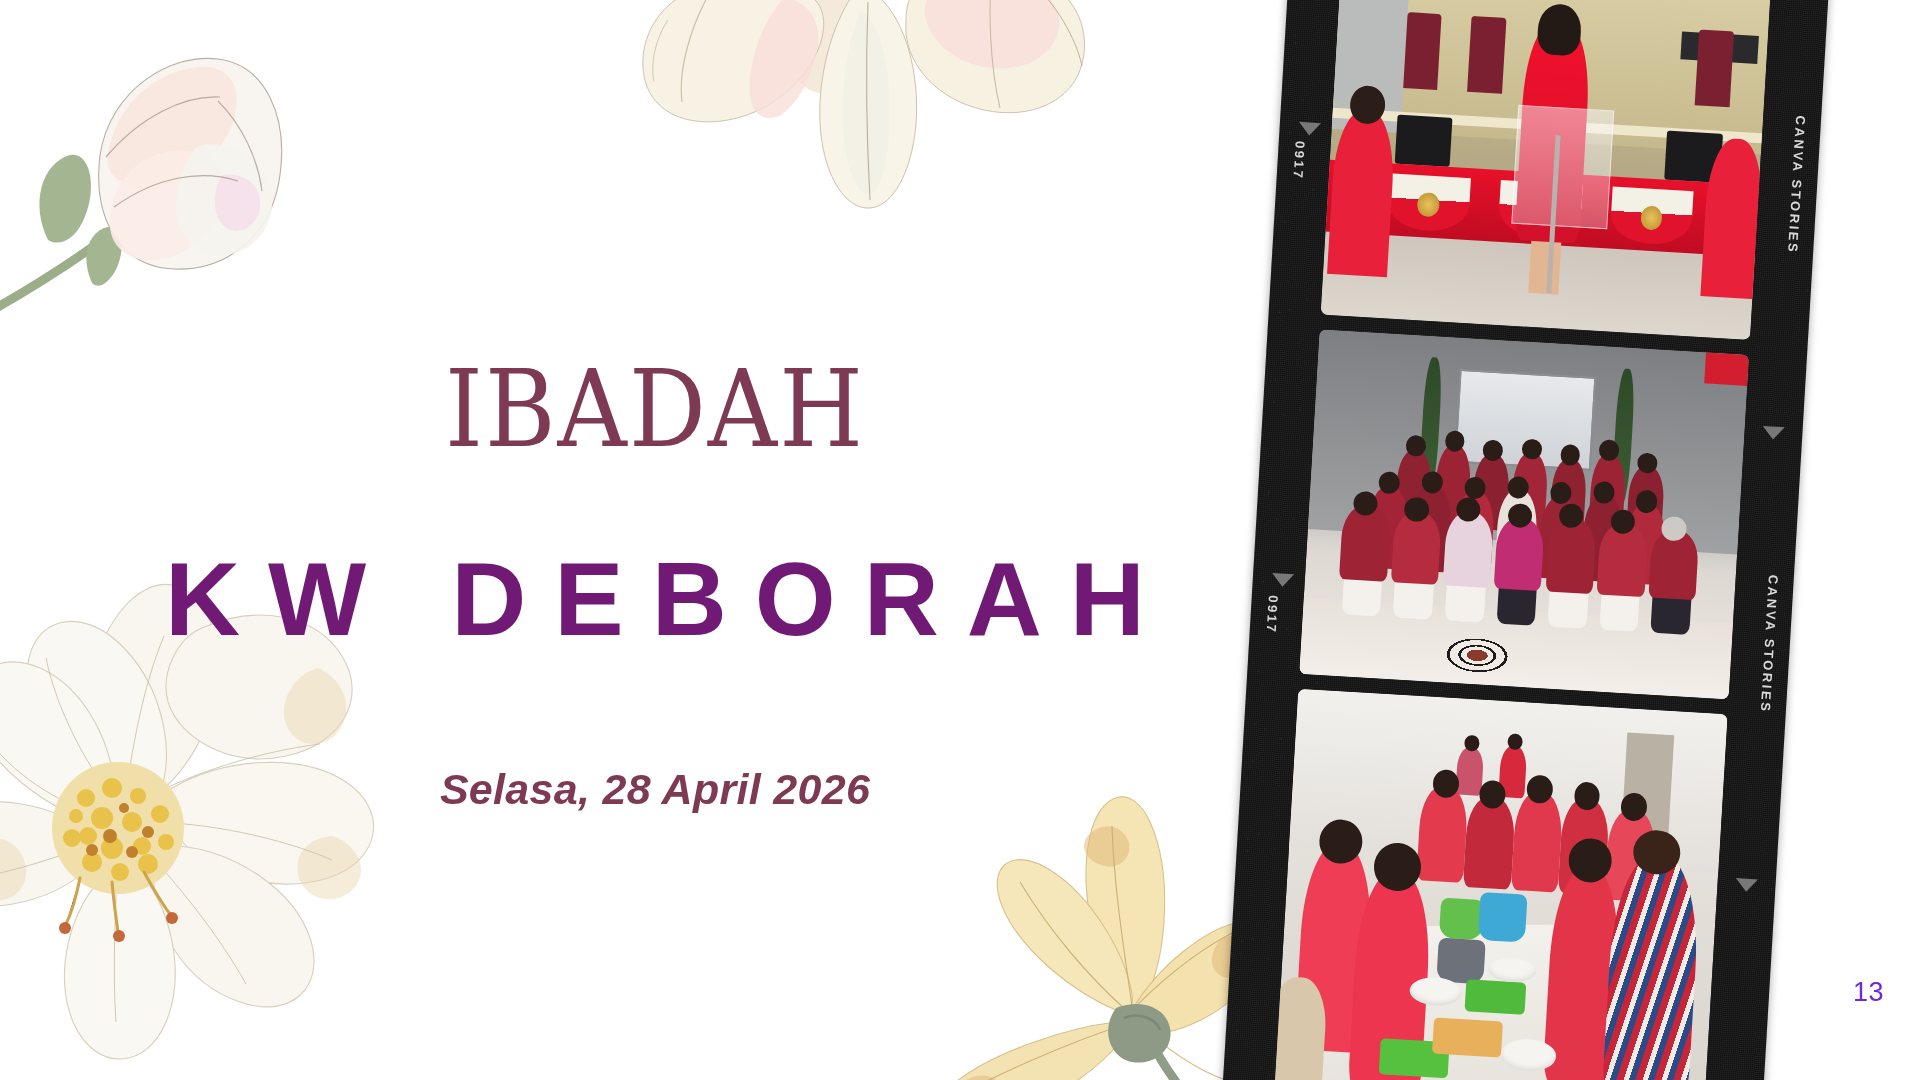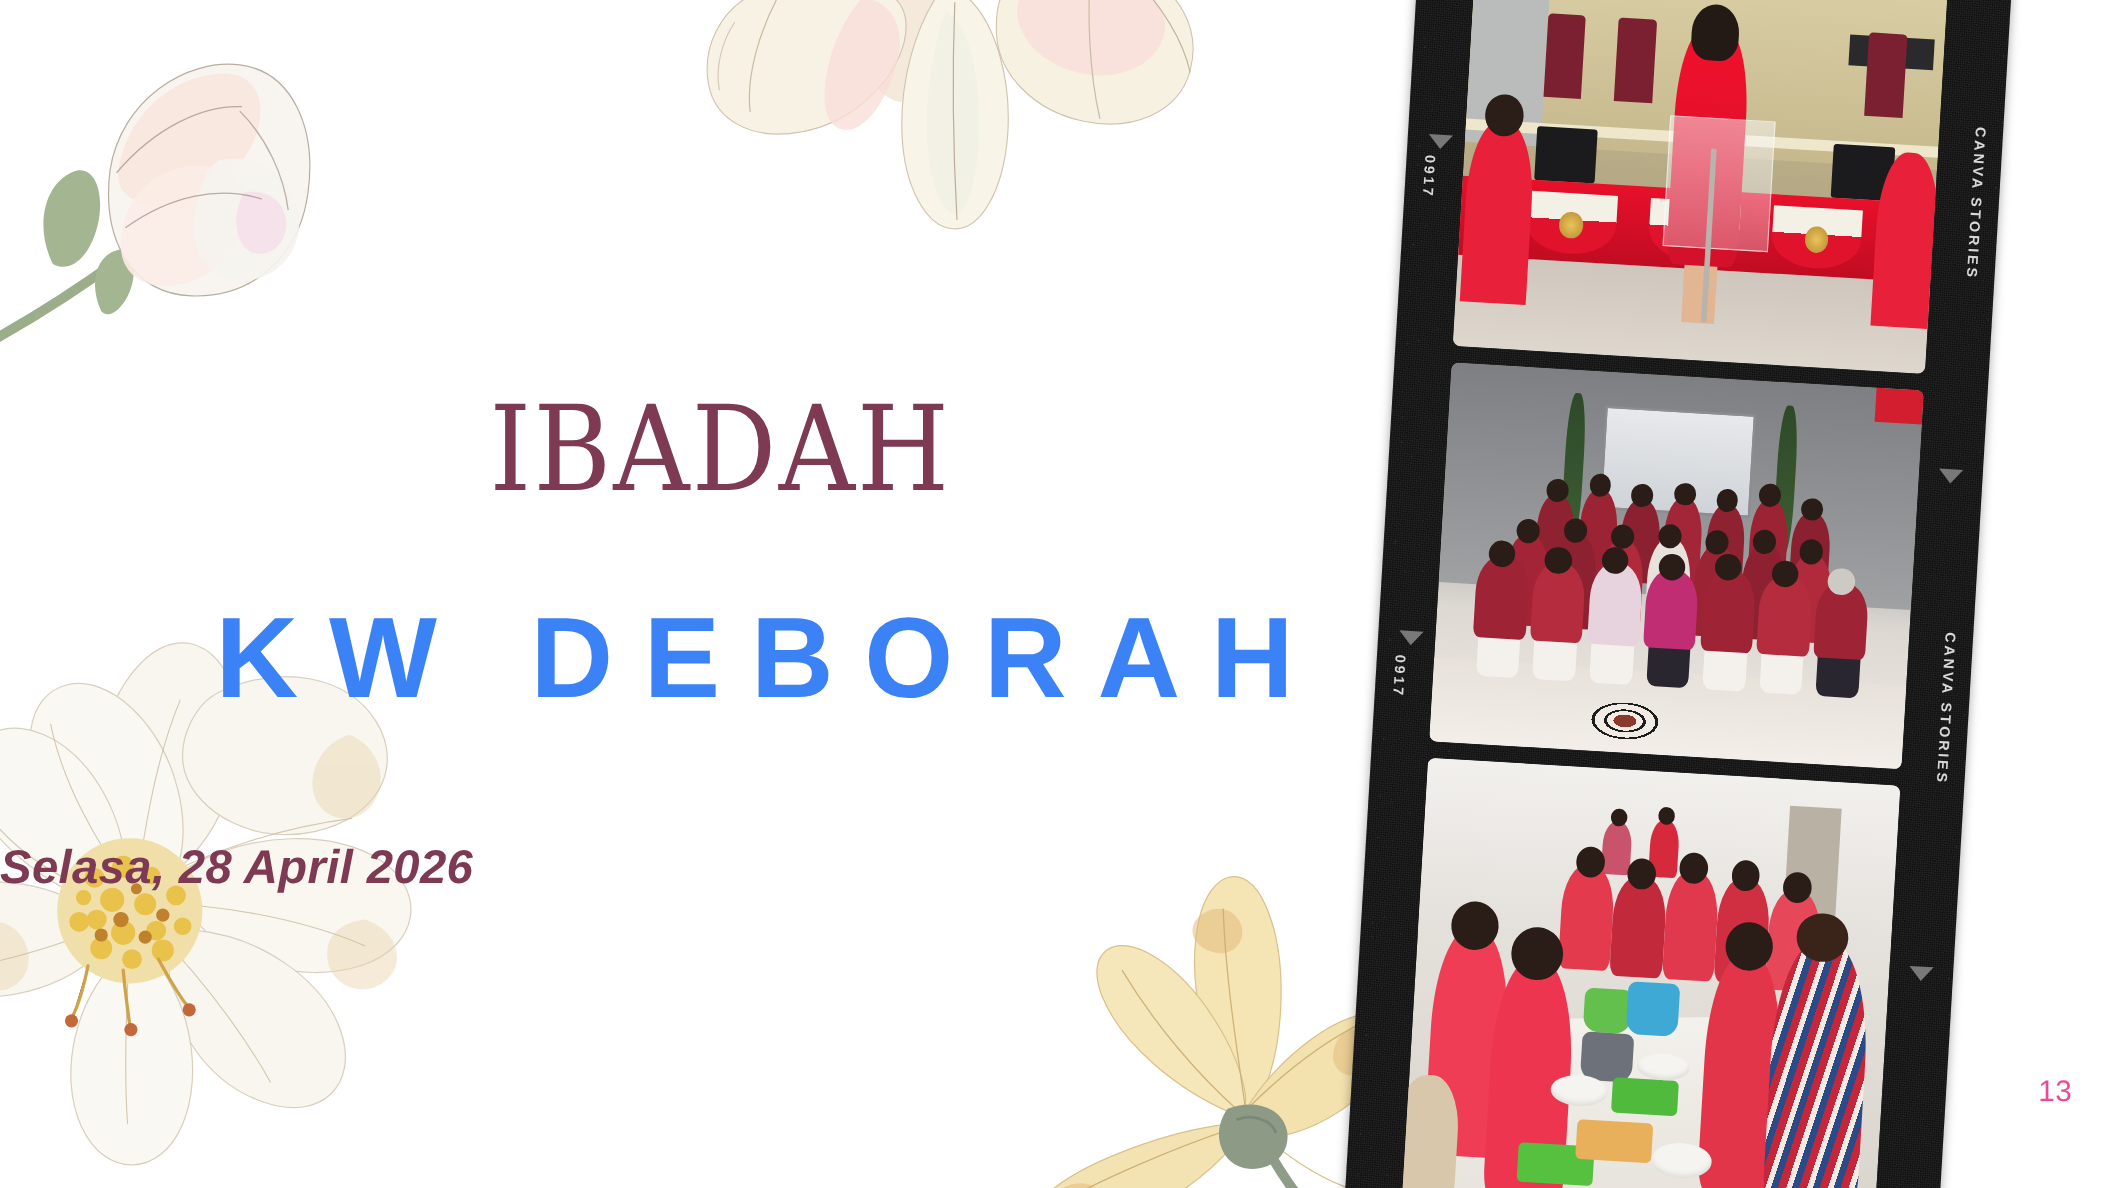--- a/index.html
+++ b/index.html
@@ -47,47 +47,47 @@
     left: 0;
     top: 545px;
     width: 1310px;
     text-align: center;
     font-family: "Liberation Sans", sans-serif;
     font-weight: 700;
     font-size: 104px;
     line-height: 1.05;
     letter-spacing: 28px;
     text-indent: 28px;
-    color: #3b82f6;
-    padding-left: 31px;
+    color: #701a75;
   }
   .event-lines {
     position: absolute;
     left: 0;
     top: 760px;
     width: 1310px;
+    text-align: center;
     color: #7d3a52;
   }
   .event-line {
     font-family: "Liberation Sans", sans-serif;
     font-style: italic;
     font-weight: 700;
     font-size: 43px;
     line-height: 1.35;
     letter-spacing: 0.3px;
   }
 
   
   .page-number {
     position: absolute;
     right: 36px;
     bottom: 72px;
     font-family: "Liberation Sans", sans-serif;
     font-size: 27px;
-    color: #ec4899;
+    color: #6d28d9;
     z-index: 60;
     letter-spacing: 0.5px;
   }
 
   
   .floral { position: absolute; z-index: 10; pointer-events: none; }
   .floral svg { display: block; overflow: visible; }
 
   #floral-rose-topleft { left: -30px; top: 35px; width: 330px; height: 290px; }
   #floral-petals-top   { left: 560px; top: -130px; width: 600px; height: 420px; }

